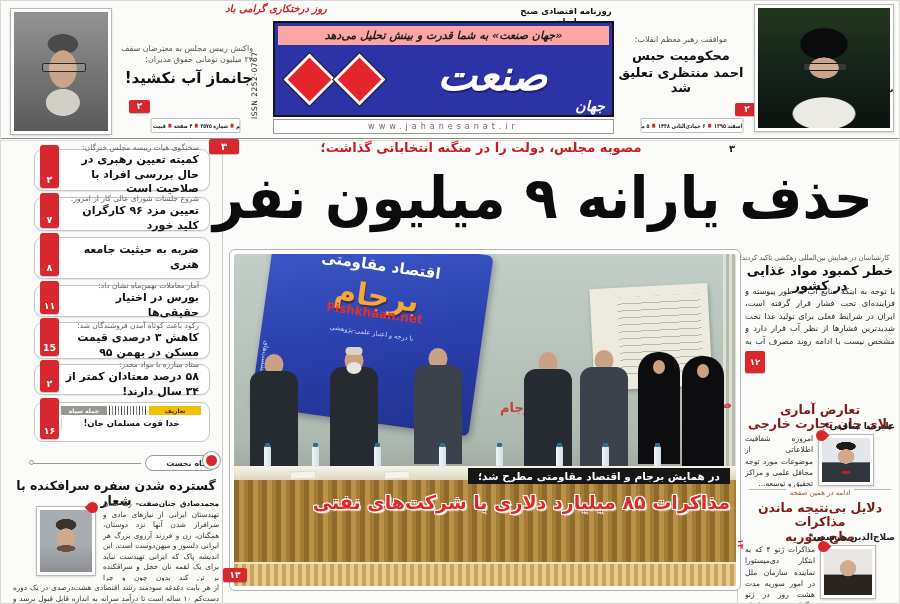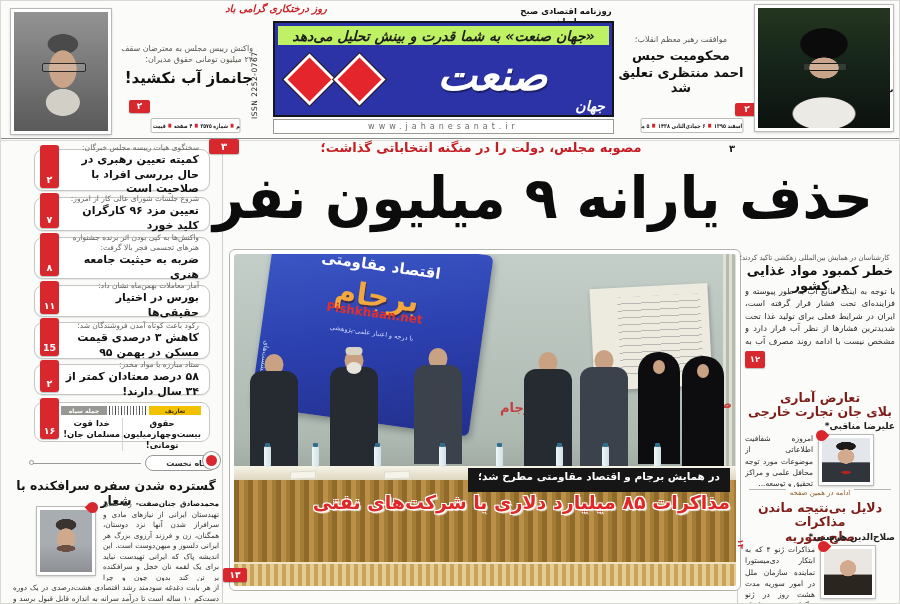--- a/index.html
+++ b/index.html
@@ -24,23 +24,23 @@
              font-size:6px; color:#222; font-weight:bold; overflow:hidden; }
   .portrait { position:absolute; border:3px solid #fff; outline:1px solid #b9b9b5;
               box-shadow:0 1px 3px rgba(0,0,0,.3); }
   .pin-r::before, .pin-l::before { content:""; position:absolute; width:11px; height:11px;
               background:#d8282e; border-radius:50% 50% 50% 0; transform:rotate(45deg); top:-8px; }
   .pin-r::before { right:-6px; }
   .pin-l::before { left:-6px; transform:rotate(-45deg); border-radius:50% 50% 0 50%; }
 
   .logo-box { position:absolute; left:272px; top:20px; width:341px; height:96px;
               background:#2c33a6; border:2px solid #15161b; }
-  .logo-slogan { position:absolute; left:3px; right:3px; top:3px; height:19px; background:#bef264;
+  .logo-slogan { position:absolute; left:3px; right:3px; top:3px; height:19px; background:#fca5a5;
               display:flex; align-items:center; justify-content:center;
-              font-size:14px; font-weight:bold; font-style:italic; color:#1c1c1c; }
+              font-size:11px; font-weight:bold; font-style:italic; color:#1c1c1c; }
   .diamond { position:absolute; width:37px; height:37px; background:#e4262c;
               border:3px solid #fff; outline:1px solid #1a1a1a; transform:rotate(45deg); }
   .logo-sanat { position:absolute; left:104px; right:6px; top:26px; bottom:14px; color:#fff;
               font-size:42px; font-weight:bold; font-style:italic; text-align:center;
               line-height:54px; text-shadow:1px 2px 0 rgba(0,0,0,.35); }
   .logo-jahan { position:absolute; right:7px; bottom:1px; color:#fff; font-size:14px;
               font-weight:bold; font-style:italic; }
   .website { position:absolute; left:272px; top:118px; width:341px; height:15px;
               border:1px solid #9a9a96; display:flex; align-items:center; justify-content:center;
               direction:ltr; letter-spacing:4px; font-size:8px; color:#6b6b67; background:#fff; }
@@ -133,21 +133,21 @@
   .tcloth2 { position:absolute; left:0; right:0; top:308px; height:26px;
            background:repeating-linear-gradient(90deg,#c8a35c 0 4px,#e6cc92 4px 8px);
            border-top:2px solid #efe4c2; }
   .bottle { position:absolute; width:7px; height:21px; top:192px; border-radius:2px;
            background:linear-gradient(90deg,#eff6f8,#cfe0e6); }
   .bottle::before { content:""; position:absolute; top:-3px; left:1px; width:5px; height:4px;
            background:#2e6f8e; border-radius:1px; }
   .ncard { position:absolute; width:26px; height:8px; top:217px; background:#f6f3ea;
            border:1px solid #dddacd; transform:rotate(-2deg); }
   .ph-kicker { position:absolute; right:6px; top:214px; background:#161616; color:#fff;
-           font-size:10.5px; font-weight:bold; padding:2px 10px 10px; white-space:nowrap; }
+           font-size:10.5px; font-weight:bold; padding:2px 10px 2px; white-space:nowrap; }
   .ph-caption { position:absolute; left:6px; right:6px; top:237px; text-align:right;
            font-size:19px; font-weight:bold; color:#e02828; white-space:nowrap;
            text-shadow:-1px -1px 0 #fff,1px -1px 0 #fff,-1px 1px 0 #fff,1px 1px 0 #fff,2px 2px 1px rgba(255,255,255,.8); }
   .frame-page { position:absolute; left:-7px; bottom:8px; width:24px; height:14px; font-size:9px; }
   .frame-side-num { position:absolute; left:735px; top:538px; writing-mode:vertical-rl;
            color:#d8282e; font-size:8px; font-weight:bold; }
 
   
   .rc { position:absolute; left:744px; width:150px; }
   .rc-kicker { font-size:7.3px; color:#55554f; text-align:center; white-space:nowrap; }
@@ -264,21 +264,20 @@
     <div class="kicker">سخنگوی هیات رییسه مجلس خبرگان:</div>
     <div class="title">کمیته تعیین رهبری در حال بررسی افراد با صلاحیت است</div>
   </div>
   <div class="card" style="top:196px; height:34px;">
     <div class="tab">۷</div>
     <div class="kicker">شروع جلسات شورای عالی کار از امروز:</div>
     <div class="title">تعیین مزد ۹۶ کارگران کلید خورد</div>
   </div>
   <div class="card" style="top:236px; height:42px;">
     <div class="tab">۸</div>
-    <div class="kicker">واکنش‌ها به کپی بودن اثر برنده جشنواره هنرهای تجسمی فجر بالا گرفت:</div>
     <div class="title">ضربه به حیثیت جامعه هنری</div>
   </div>
   <div class="card" style="top:284px; height:32px;">
     <div class="tab">۱۱</div>
     <div class="kicker">آمار معاملات بهمن‌ماه نشان داد:</div>
     <div class="title">بورس در اختیار حقیقی‌ها</div>
   </div>
   <div class="card" style="top:321px; height:37px;">
     <div class="tab">15</div>
     <div class="kicker">رکود باعث کوتاه آمدن فروشندگان شد؛</div>
@@ -291,21 +290,20 @@
   </div>
 
   <div class="satire" style="top:401px; height:40px;">
     <div class="tab">۱۶</div>
     <div class="hd">
       <div class="y">تعاریف</div>
       <div class="bars"></div>
       <div class="g">جمله سیاه</div>
     </div>
     <div class="bd">
-      <div>حقوق بیست‌وچهارمیلیون تومانی!</div>
       <div>خدا قوت مسلمان جان!</div>
     </div>
   </div>
 
   <div class="pillhead" style="left:28px; top:453px; width:188px;">
     <div class="enddot" style="left:0;"></div>
     <div class="hline" style="left:4px; right:76px;"></div>
     <div class="pill" style="right:0; width:72px; padding-left:14px;">نگاه نخست</div>
     <div class="knob" style="right:-3px;"></div>
   </div>
@@ -381,24 +379,24 @@
       <div class="ph-kicker">در همایش برجام و اقتصاد مقاومتی مطرح شد؛</div>
       <div class="ph-caption">مذاکرات ۸۵ میلیارد دلاری با شرکت‌های نفتی</div>
     </div>
     <div class="badge frame-page">۱۳</div>
   </div>
   <div class="frame-side-num">۱۳</div>
 
   <div class="rc rc-kicker" style="top: 252px; transform: scaleX(0.925926); transform-origin: center center;">کارشناسان در همایش بین‌المللی زهکشی تاکید کردند؛</div>
   <div class="rc rc-title" style="top:262px;">خطر کمبود مواد غذایی در کشور</div>
   <div class="rc rc-body" style="top:284px; height:64px; overflow:hidden;">با توجه به اینکه منابع آب به طور پیوسته و فزاینده‌ای تحت فشار قرار گرفته است، ایران در شرایط فعلی برای تولید غذا تحت شدیدترین فشارها از نظر آب قرار دارد و مشخص نیست با ادامه روند مصرف آب به شکل کنونی، چه وضعیتی...</div>
-  <div class="badge" style="left:744px; top:350px; width:20px; height:17px; font-size:8.5px;">۱۲</div>
-
-
-  <div class="rc mtitle" style="top:390px;">
+  <div class="badge" style="left:744px; top:350px; width:20px; height:22px; font-size:8.5px;">۱۲</div>
+
+
+  <div class="rc mtitle" style="top:402px;">
     <div>تعارض آماری</div>
     <div>بلای جان تجارت خارجی</div>
   </div>
   <div class="rc mauthor" style="top:420px;">علیرضا مناقبی*</div>
   <div class="portrait pin-l ph-managhebi" style="left:818px; top:434px; width:54px; height:50px;"></div>
   <div class="rc rc-body" style="top:432px; width:68px; height:54px; overflow:hidden; font-size:7.5px;">امروزه شفافیت اطلاعاتی از موضوعات مورد توجه محافل علمی و مراکز تحقیق و توسعه...</div>
   <div class="rc more" style="top:488px;">
     <span>ادامه در همین صفحه</span>
   </div>
 

